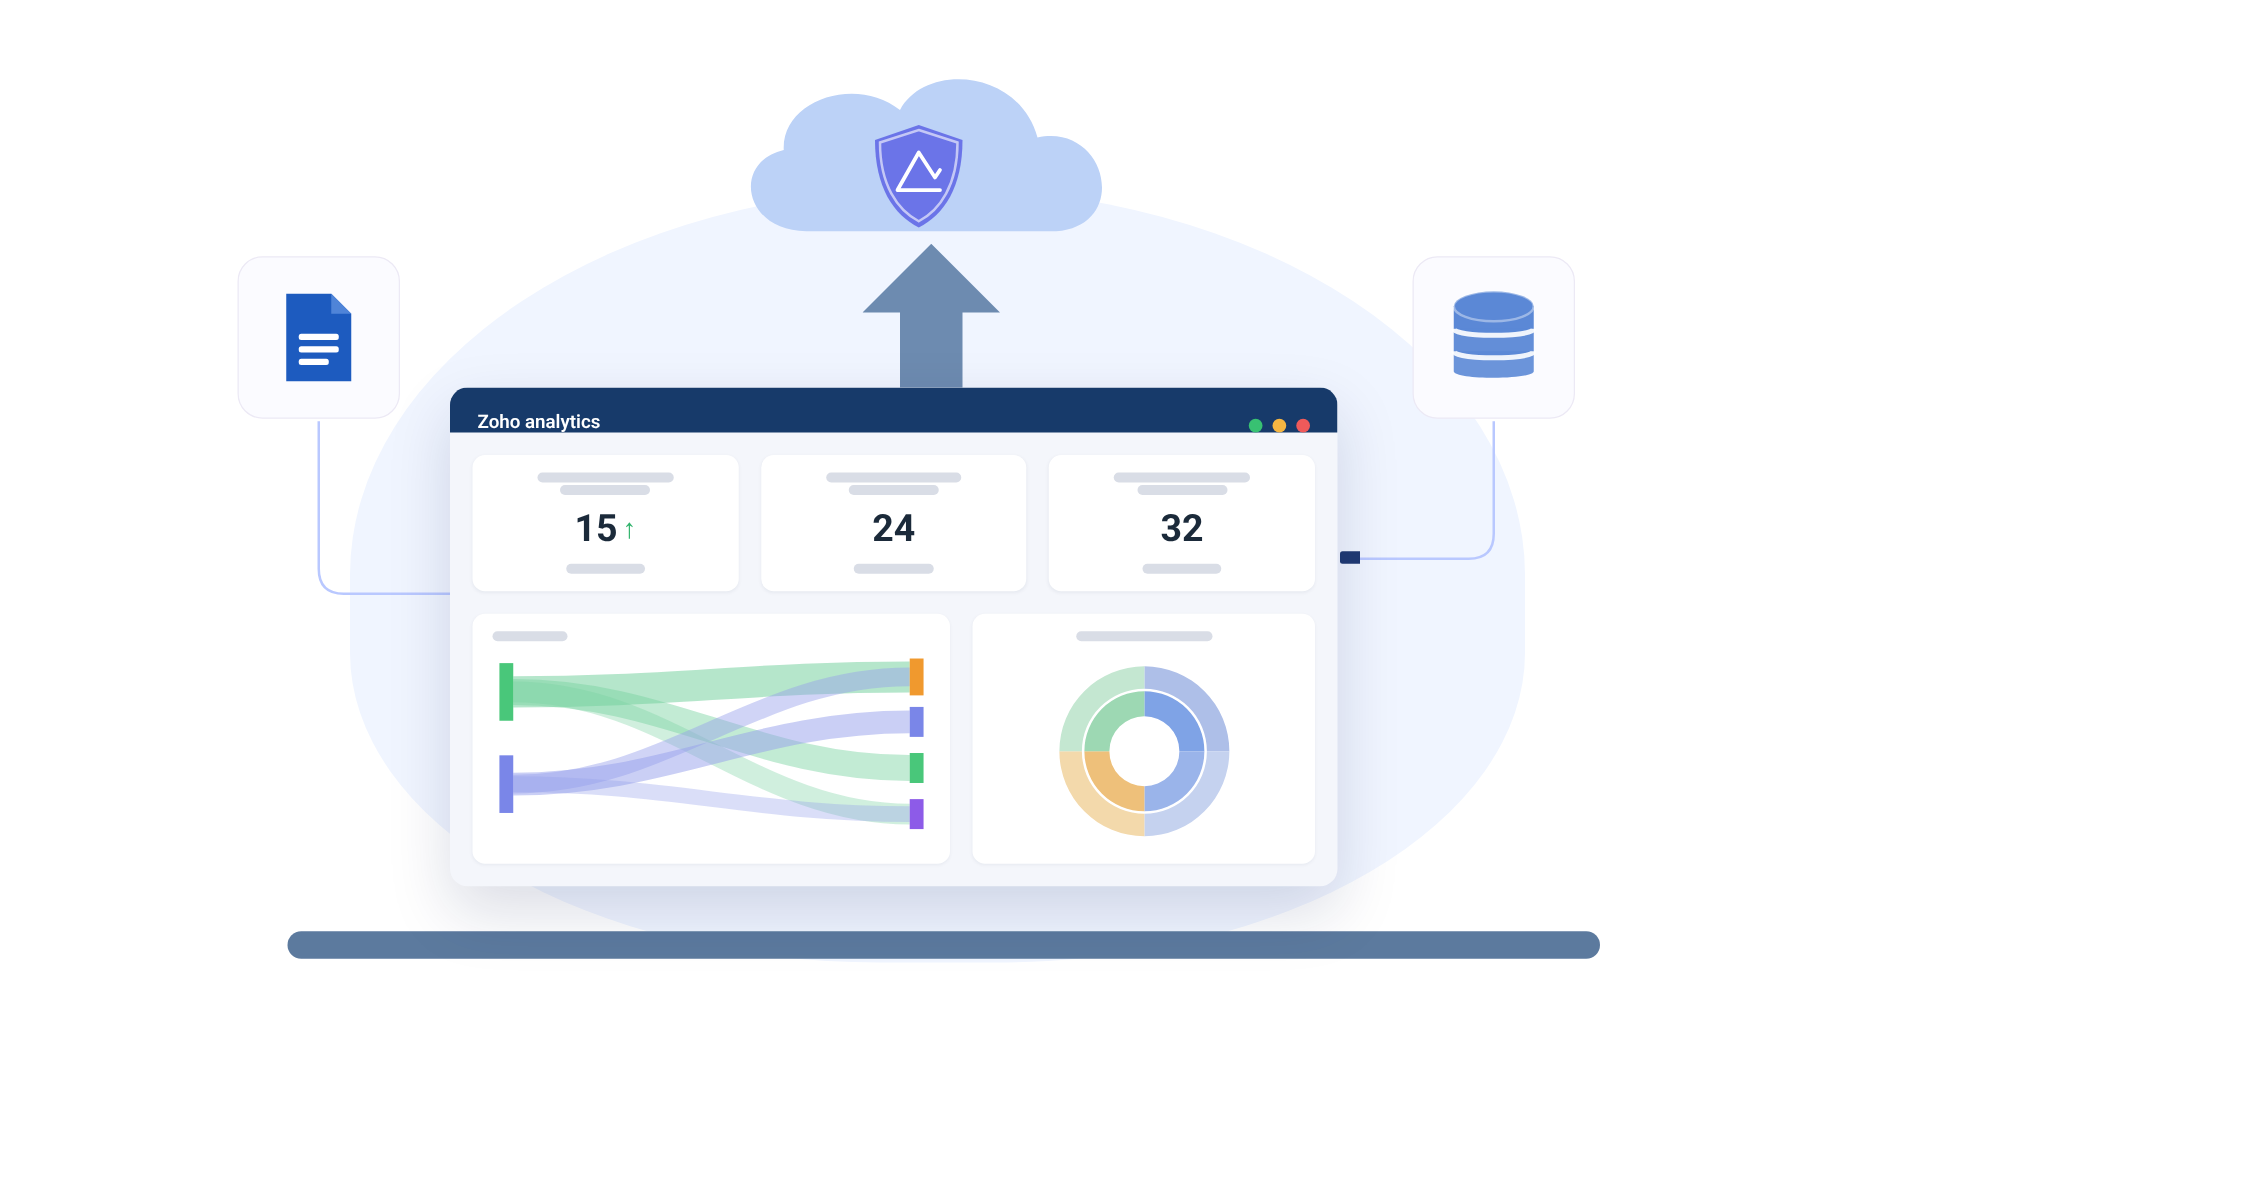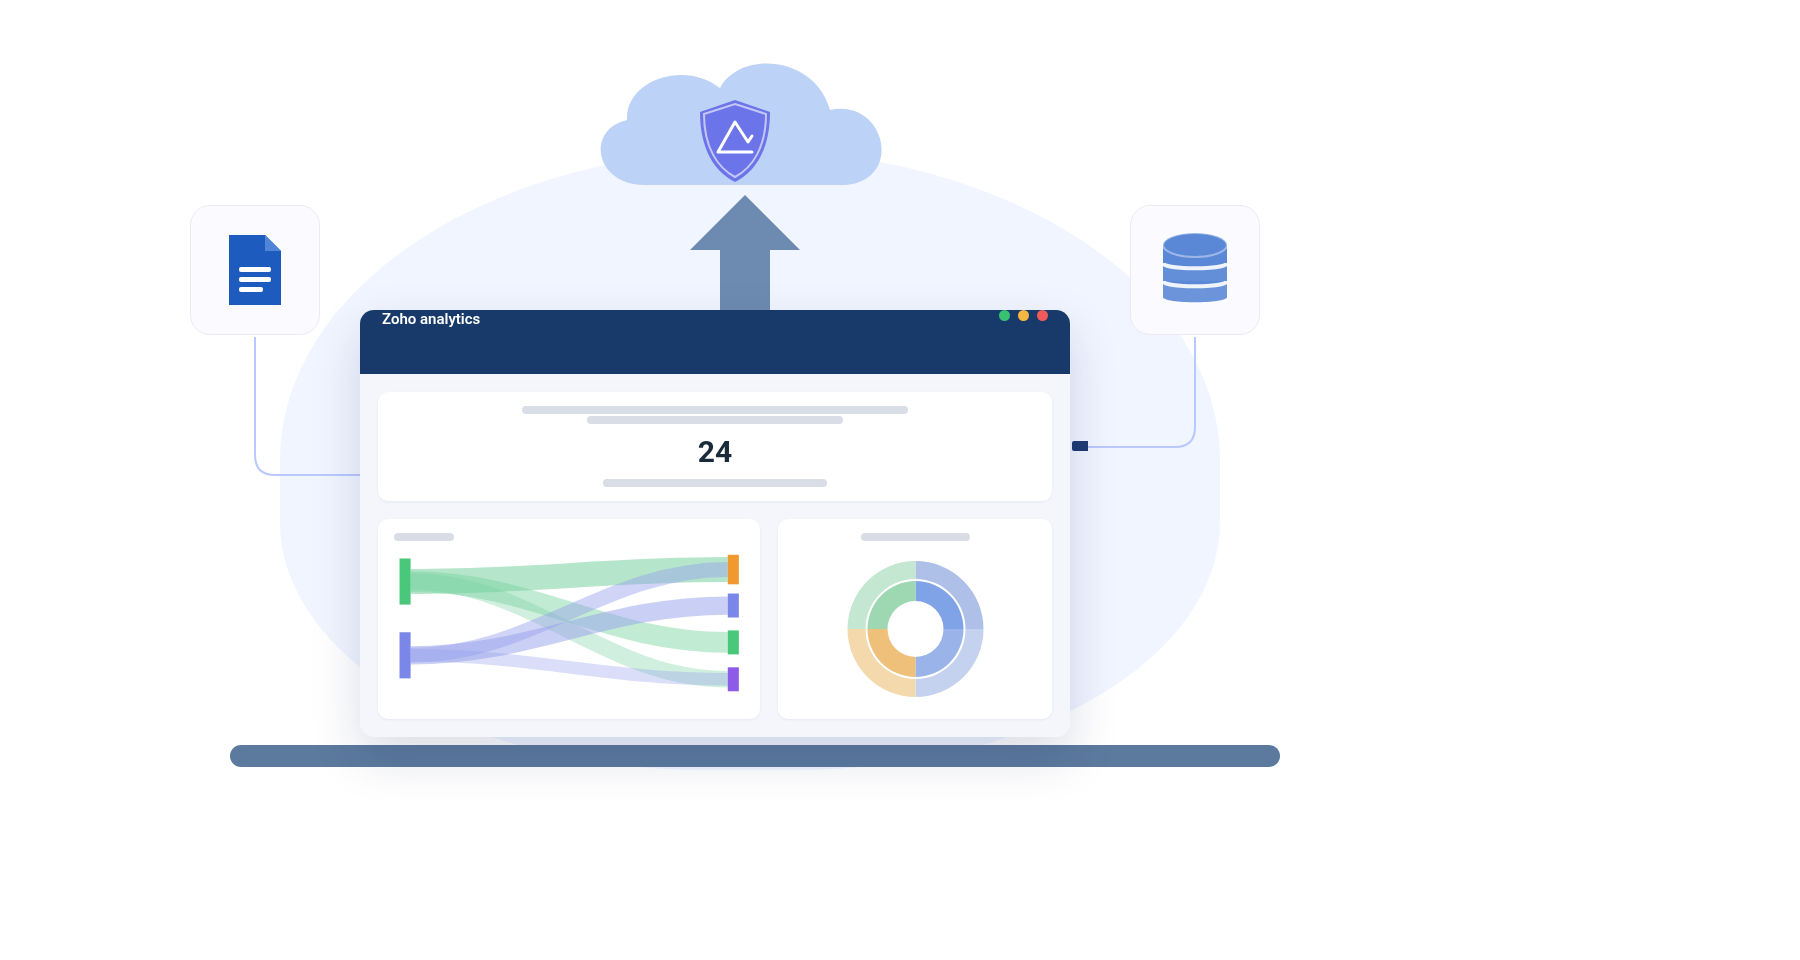--- a/index.html
+++ b/index.html
@@ -86,24 +86,24 @@
     left: 360px;
     top: 310px;
     width: 710px;
     background: #f4f6fb;
     border-radius: 14px;
     overflow: hidden;
     box-shadow: 0 20px 50px rgba(15,30,80,.15);
     z-index: 5;
   }
   .titlebar {
-    height: 64px;
+    height: 36px;
     background: #173a6a;
     display: flex;
-    align-items: flex-start;
+    align-items: flex-end;
     padding: 0 22px;
     justify-content: space-between;
   }
   .titlebar .title {
     color: #ffffff;
     font-size: 15px;
     font-weight: 600;
   }
   .dots { display: flex; gap: 8px; }
   .dot { width: 11px; height: 11px; border-radius: 50%; }
@@ -201,21 +201,38 @@
       <div class="dot y"></div>
       <div class="dot r"></div>
     </div>
   </div>
   <div class="win-body">
     <div class="kpi-row">
       <div class="card kpi">
         <div class="ph top"></div>
         <div class="ph mid"></div>
         <div class="kpi-val">
+          <span>15</span>
+          <span class="up-arrow">↑</span>
+        </div>
+        <div class="ph bot"></div>
+      </div>
+      <div class="card kpi">
+        <div class="ph top"></div>
+        <div class="ph mid"></div>
+        <div class="kpi-val">
             <span>24</span>
+          </div>
+        <div class="ph bot"></div>
+      </div>
+      <div class="card kpi">
+        <div class="ph top"></div>
+        <div class="ph mid"></div>
+        <div class="kpi-val">
+            <span>32</span>
           </div>
         <div class="ph bot"></div>
       </div>
     </div>
     <div class="chart-row">
       <div class="card chart-a">
         <div class="ph" style="width:60px;"></div>
         <svg id="sankey-svg" width="100%" height="165" viewBox="0 0 380 165">
             <path d="M18 37 C 152 37 228 24 362 24" stroke="rgba(120,210,160,.55)" stroke-width="27" fill="none" stroke-linecap="butt"></path>
             <path d="M18 37 C 152 37 228 103 362 103" stroke="rgba(120,210,160,.45)" stroke-width="22.5" fill="none" stroke-linecap="butt"></path>

